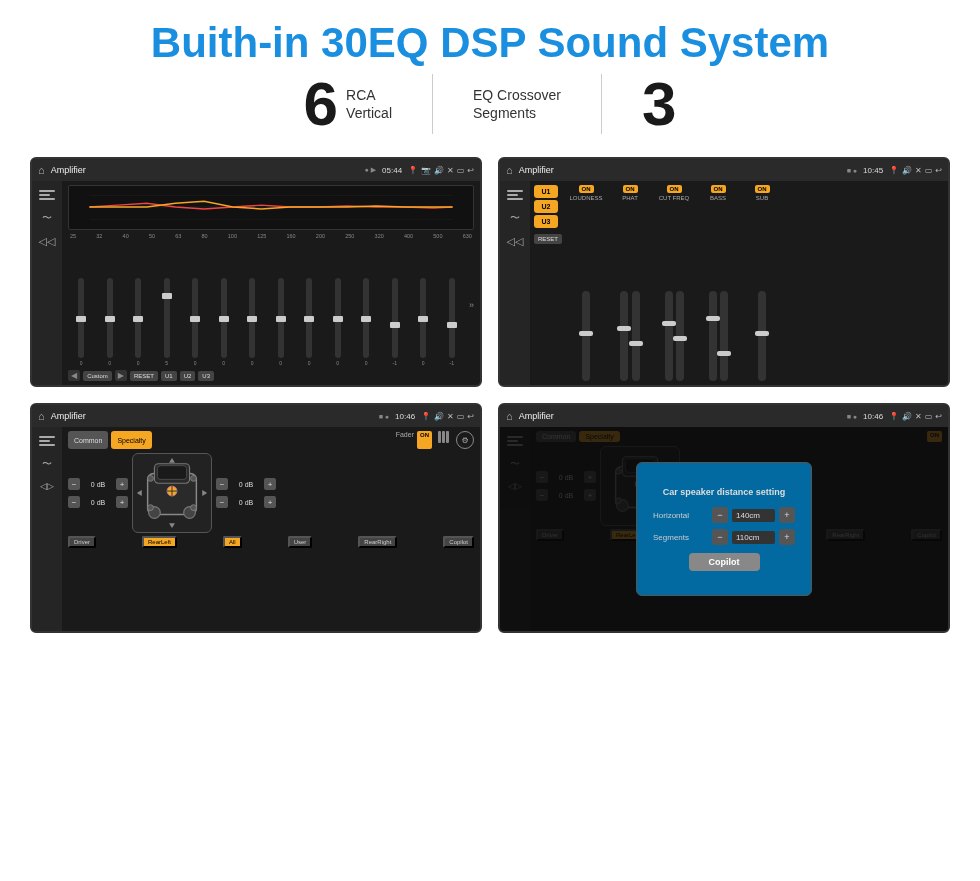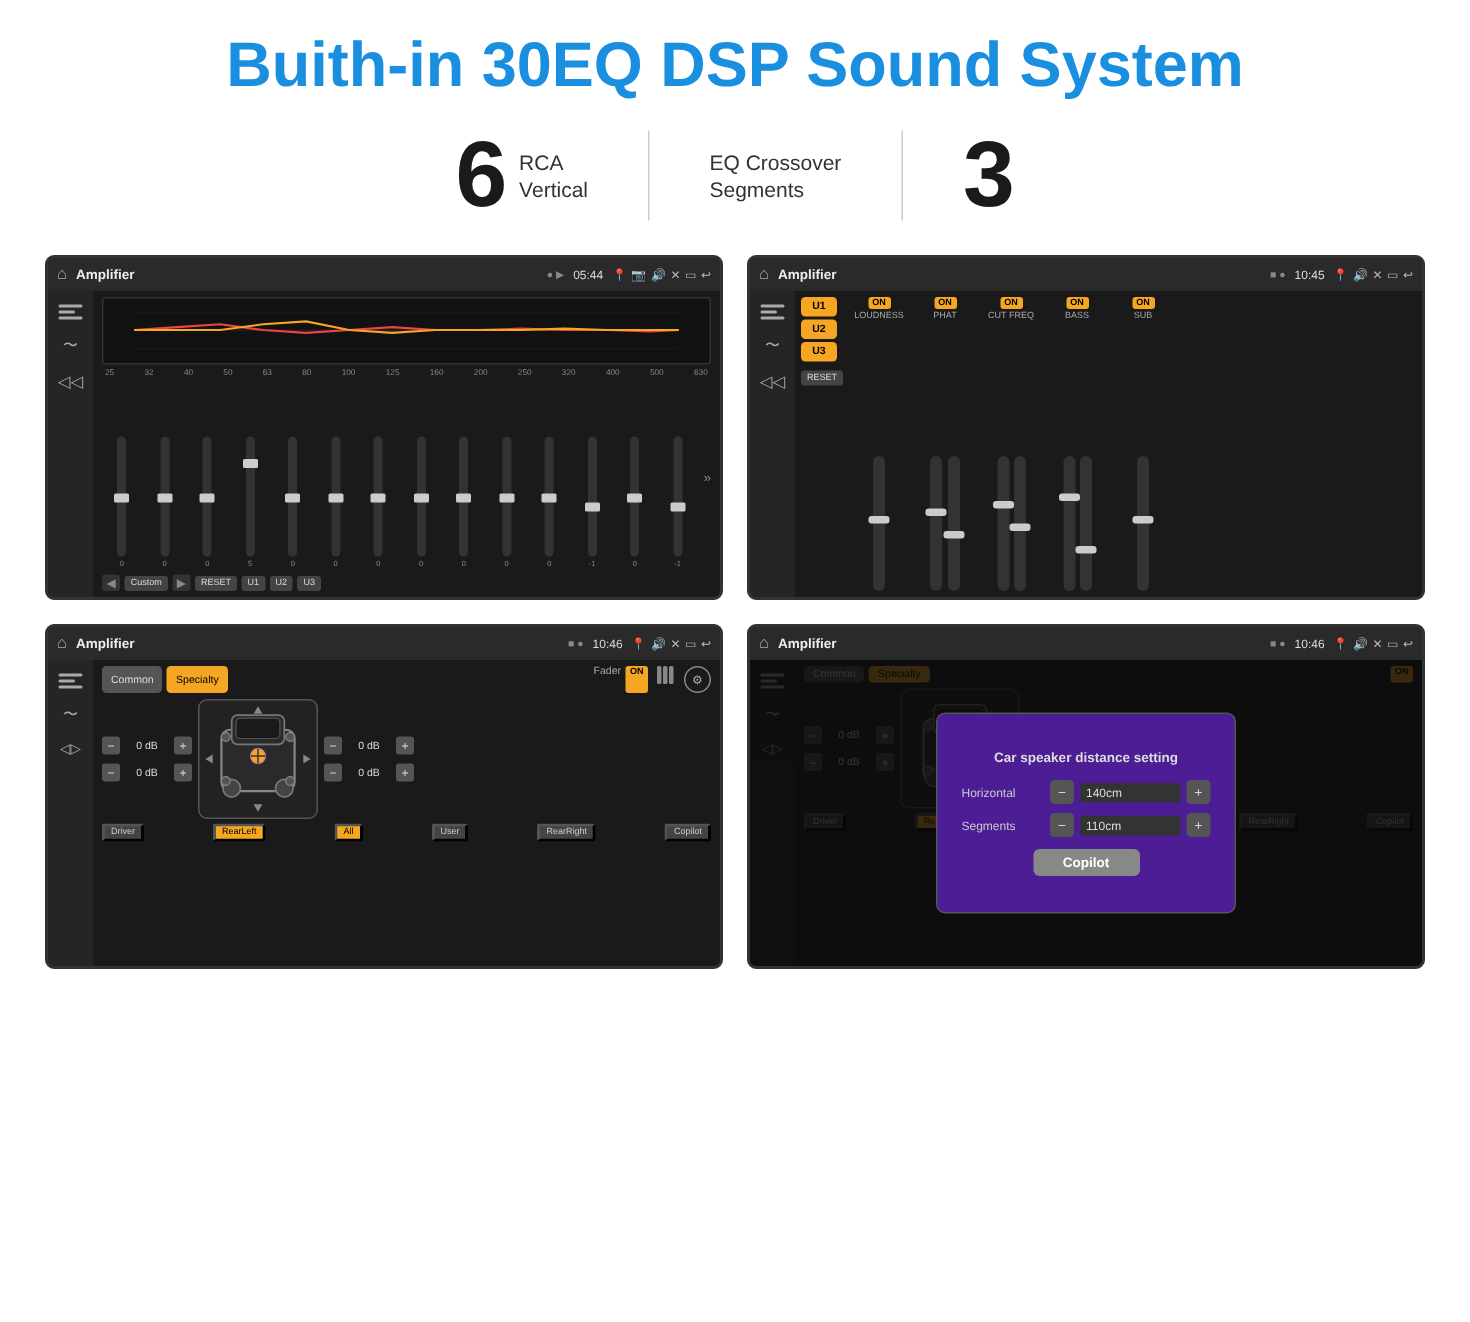--- a/index.html
+++ b/index.html
@@ -15,21 +15,21 @@
       width: 980px;
       padding: 20px 30px;
     }
 
     
     .main-title {
       text-align: center;
       font-size: 42px;
       font-weight: 900;
       color: #1a8fe0;
-      margin-bottom: 20px;
+      margin-bottom: 7px;
       line-height: 1.1;
     }
 
     
     .stats-row {
       display: flex;
       align-items: center;
       justify-content: center;
       margin-bottom: 22px;
       gap: 0;
@@ -86,21 +86,21 @@
       font-size: 9px;
       color: #ddd;
     }
     .topbar-home {
       color: #aaa;
       font-size: 11px;
     }
     .topbar-title {
       font-size: 9px;
       color: #eee;
-      font-weight: bold;
+      font-weight: normal;
       flex: 1;
     }
     .topbar-time {
       font-size: 8px;
       color: #ddd;
     }
     .topbar-icons {
       display: flex;
       gap: 3px;
       font-size: 8px;
@@ -364,25 +364,25 @@
       left: 0;
       right: 0;
       bottom: 0;
       background: rgba(0,0,0,0.5);
       display: flex;
       align-items: center;
       justify-content: center;
       z-index: 10;
     }
     .dialog-box {
-      background: #4c1d95;
+      background: #0369a1;
       border: 1px solid #555;
       border-radius: 6px;
       padding: 24px 16px;
-      width: 200px;
+      width: 176px;
     }
     .dialog-title {
       font-size: 9px;
       color: #ddd;
       text-align: center;
       margin-bottom: 10px;
       font-weight: bold;
     }
     .dialog-row {
       display: flex;

